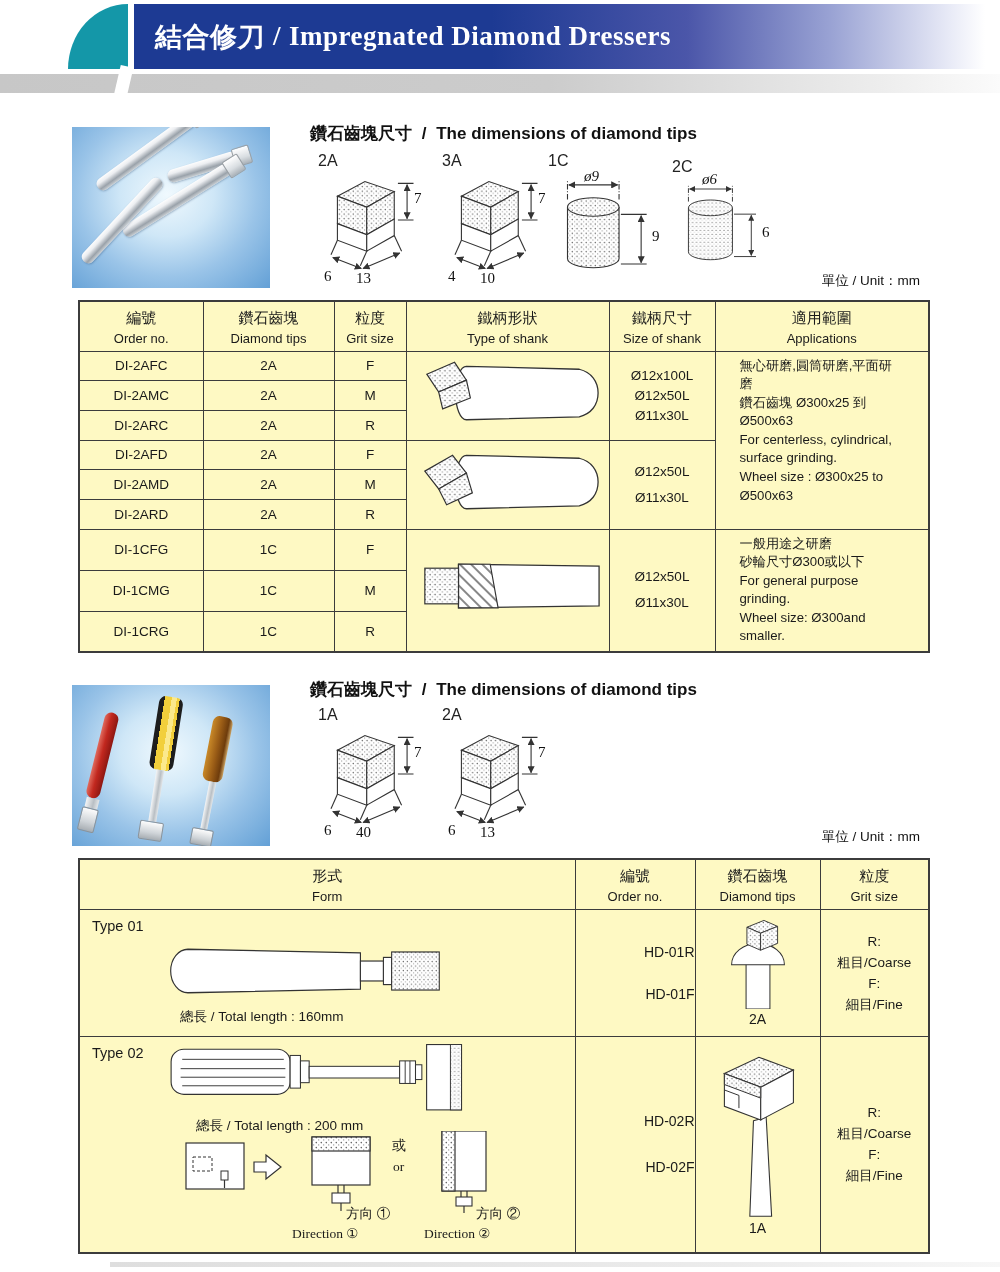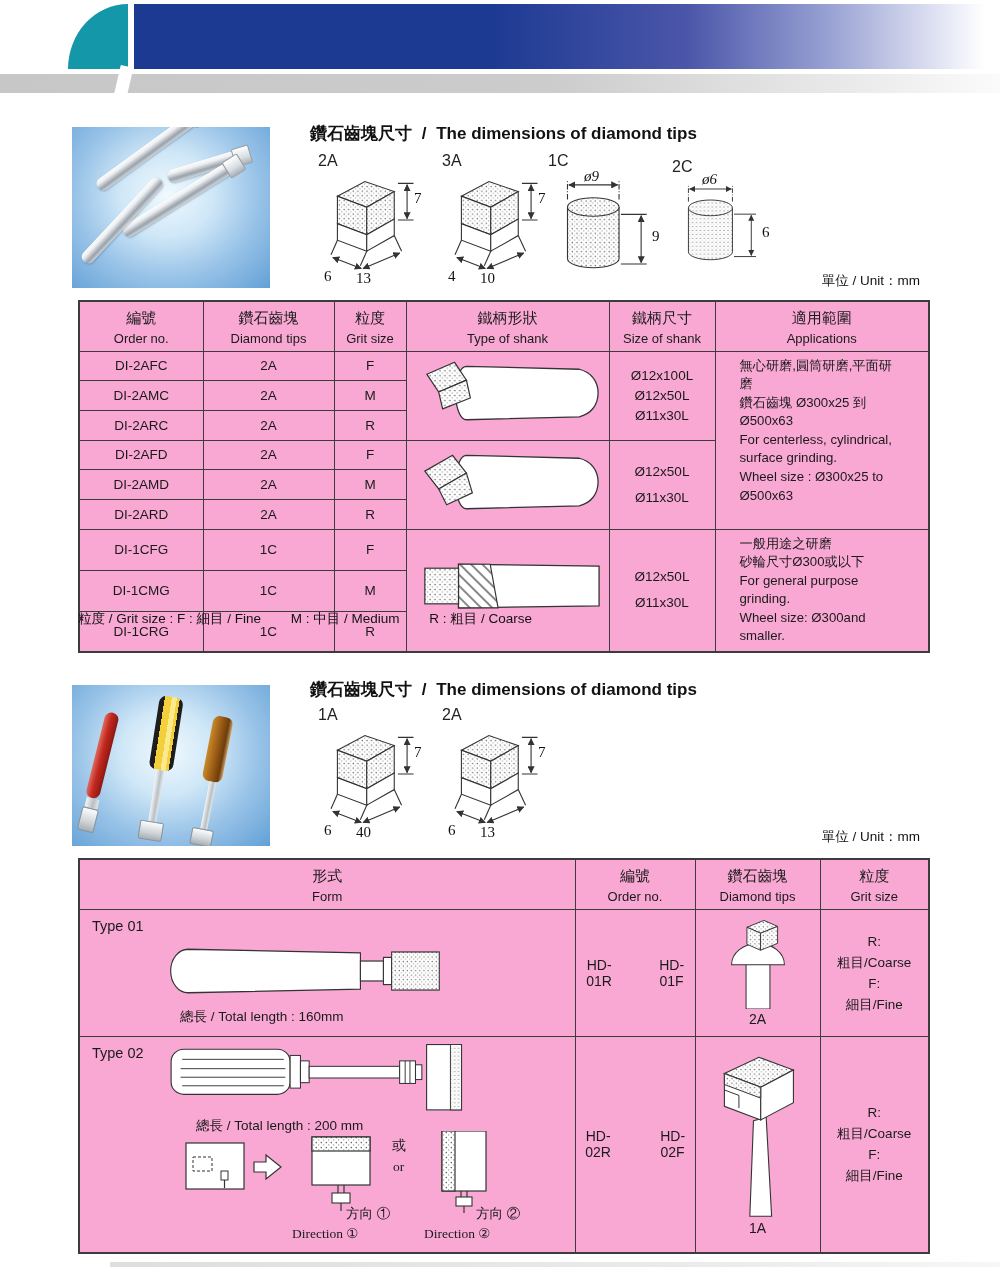--- a/index.html
+++ b/index.html
@@ -45,21 +45,21 @@
   .tb-name,.cy-name{position:absolute;left:0;top:0;font-size:16px;color:#222;}
   .dimnum{position:absolute;font-family:"Liberation Serif",serif;font-size:15px;color:#111;}
   .tb-svg{position:absolute;left:2px;top:24px;}
   .tb-h{left:96px;top:38px;}
   .tb-w{left:38px;top:118px;}
   .tb-d{left:6px;top:116px;}
   .cy-svg{position:absolute;left:0;top:20px;}
   .cy-dia{font-style:italic;}
 
   
-  table{border-collapse:collapse;table-layout:fixed;background:#f9a8d4;}
+  table{border-collapse:collapse;table-layout:fixed;background:#fef9c3;}
   .dtable{position:absolute;border:2px solid #3c3c3c;}
   .dtable td,.dtable th{border:1px solid #3c3c3c;text-align:center;vertical-align:middle;
                         padding:0;font-weight:normal;overflow:hidden;}
   th .hz{font-size:15px;line-height:22px;padding-top:3px;}
   th .he{font-size:13px;line-height:19px;}
   .cell-txt{font-size:13.5px;}
   .sizecell{font-size:13.5px;}
   .sizecell .sline{line-height:20px;}
   .szwrap{display:flex;flex-direction:column;justify-content:space-around;height:100%;padding:6px 0;}
   .appcell{text-align:left !important;vertical-align:top !important;padding:5px 24px !important;}
@@ -71,21 +71,21 @@
   
   .formcell{position:relative;text-align:left !important;vertical-align:top !important;}
   .type-lbl{position:absolute;left:12px;top:8px;font-size:14.5px;}
   .len-lbl{position:absolute;font-size:13.5px;}
   .abs{position:absolute;}
   .dirzh{position:absolute;font-size:13.5px;margin-left:44px;}
   .diren{position:absolute;font-size:13.5px;font-family:"Liberation Serif",serif;}
   .orwrap-zh{position:absolute;font-size:14px;}
   .orwrap-en{position:absolute;font-size:13.5px;font-family:"Liberation Serif",serif;}
   .ordercell{font-size:14px;}
-  .ordwrap{display:flex;flex-direction:row;justify-content:center;align-items:flex-end;height:100%;gap:26px;}
+  .ordwrap{display:flex;flex-direction:column;justify-content:center;align-items:flex-end;height:100%;gap:26px;}
   .tipcell-wrap{display:flex;flex-direction:column;justify-content:flex-end;align-items:center;height:100%;padding:6px 0 8px;}
   .tipcell-lbl{font-size:14px;margin-top:2px;}
   .gritwrap{display:flex;flex-direction:column;justify-content:center;align-items:center;height:100%;}
   .gritwrap div{font-size:13.5px;line-height:21px;}
 
   .bottom-strip{position:absolute;left:110px;top:1262px;width:890px;height:5px;
                 background:linear-gradient(90deg,#dedede,#ececec 70%,#f7f7f7);}
   svg .ln{stroke:#333;stroke-width:1.2;fill:none;}
 </style>
 </head>
@@ -152,20 +152,25 @@
     </symbol>
   </defs>
 </svg>
 
 <div class="page">
 
   <div class="hdr-teal"></div>
   <div class="hdr-blue"></div>
   <div class="hdr-gray"></div>
   <div class="hdr-notch"></div>
+  <div class="hdr-title">
+    <span>結合修刀</span>
+    <span class="sep">/</span>
+    <span class="en">Impregnated Diamond Dressers</span>
+  </div>
 
   <div class="photo" style="left:72px;top:127px;">
     <div class="rod" style="left:96px;top:44px;width:72px;transform:rotate(-17deg);">
         <span class="tip"></span>
       </div>
     <div class="rod" style="left:26px;top:54px;width:118px;transform:rotate(-36deg);">
         <span class="tip"></span>
       </div>
     <div class="rod" style="left:52px;top:100px;width:124px;transform:rotate(-32deg);">
         <span class="tip"></span>
@@ -338,25 +343,20 @@
         <td class="cell-txt">M</td>
       </tr>
       <tr style="height:29px;">
         <td class="cell-txt">DI-1CRG</td>
         <td class="cell-txt">1C</td>
         <td class="cell-txt">R</td>
       </tr>
     </tbody>
   </table>
 
-  <div class="grit-note" style="left:78px;top:610px;">
-    <span>粒度 / Grit size : F : 細目 / Fine</span>
-    <span>M : 中目 / Medium</span>
-    <span>R : 粗目 / Coarse</span>
-  </div>
 
 
   <div class="photo" style="left:72px;top:685px;">
     <div class="htool" style="left:34px;top:28px;transform:rotate(14deg);">
       <div class="handle" style="width:14px;height:88px;background:linear-gradient(90deg,#e06b5e,#c2281f 45%,#8d1712);"></div>
       <div class="shaft" style="width:13px;height:10px;"></div>
       <div class="head" style="width:15px;height:22px;"></div>
     </div>
     <div class="htool" style="left:88px;top:12px;transform:rotate(9deg);">
       <div class="handle" style="width:24px;height:74px;background:linear-gradient(90deg,#1d1d1d 0 5px,#f2cf3b 5px 12px,#fbe98c 12px 17px,#f2cf3b 17px 20px,#1d1d1d 20px 24px);"></div>

